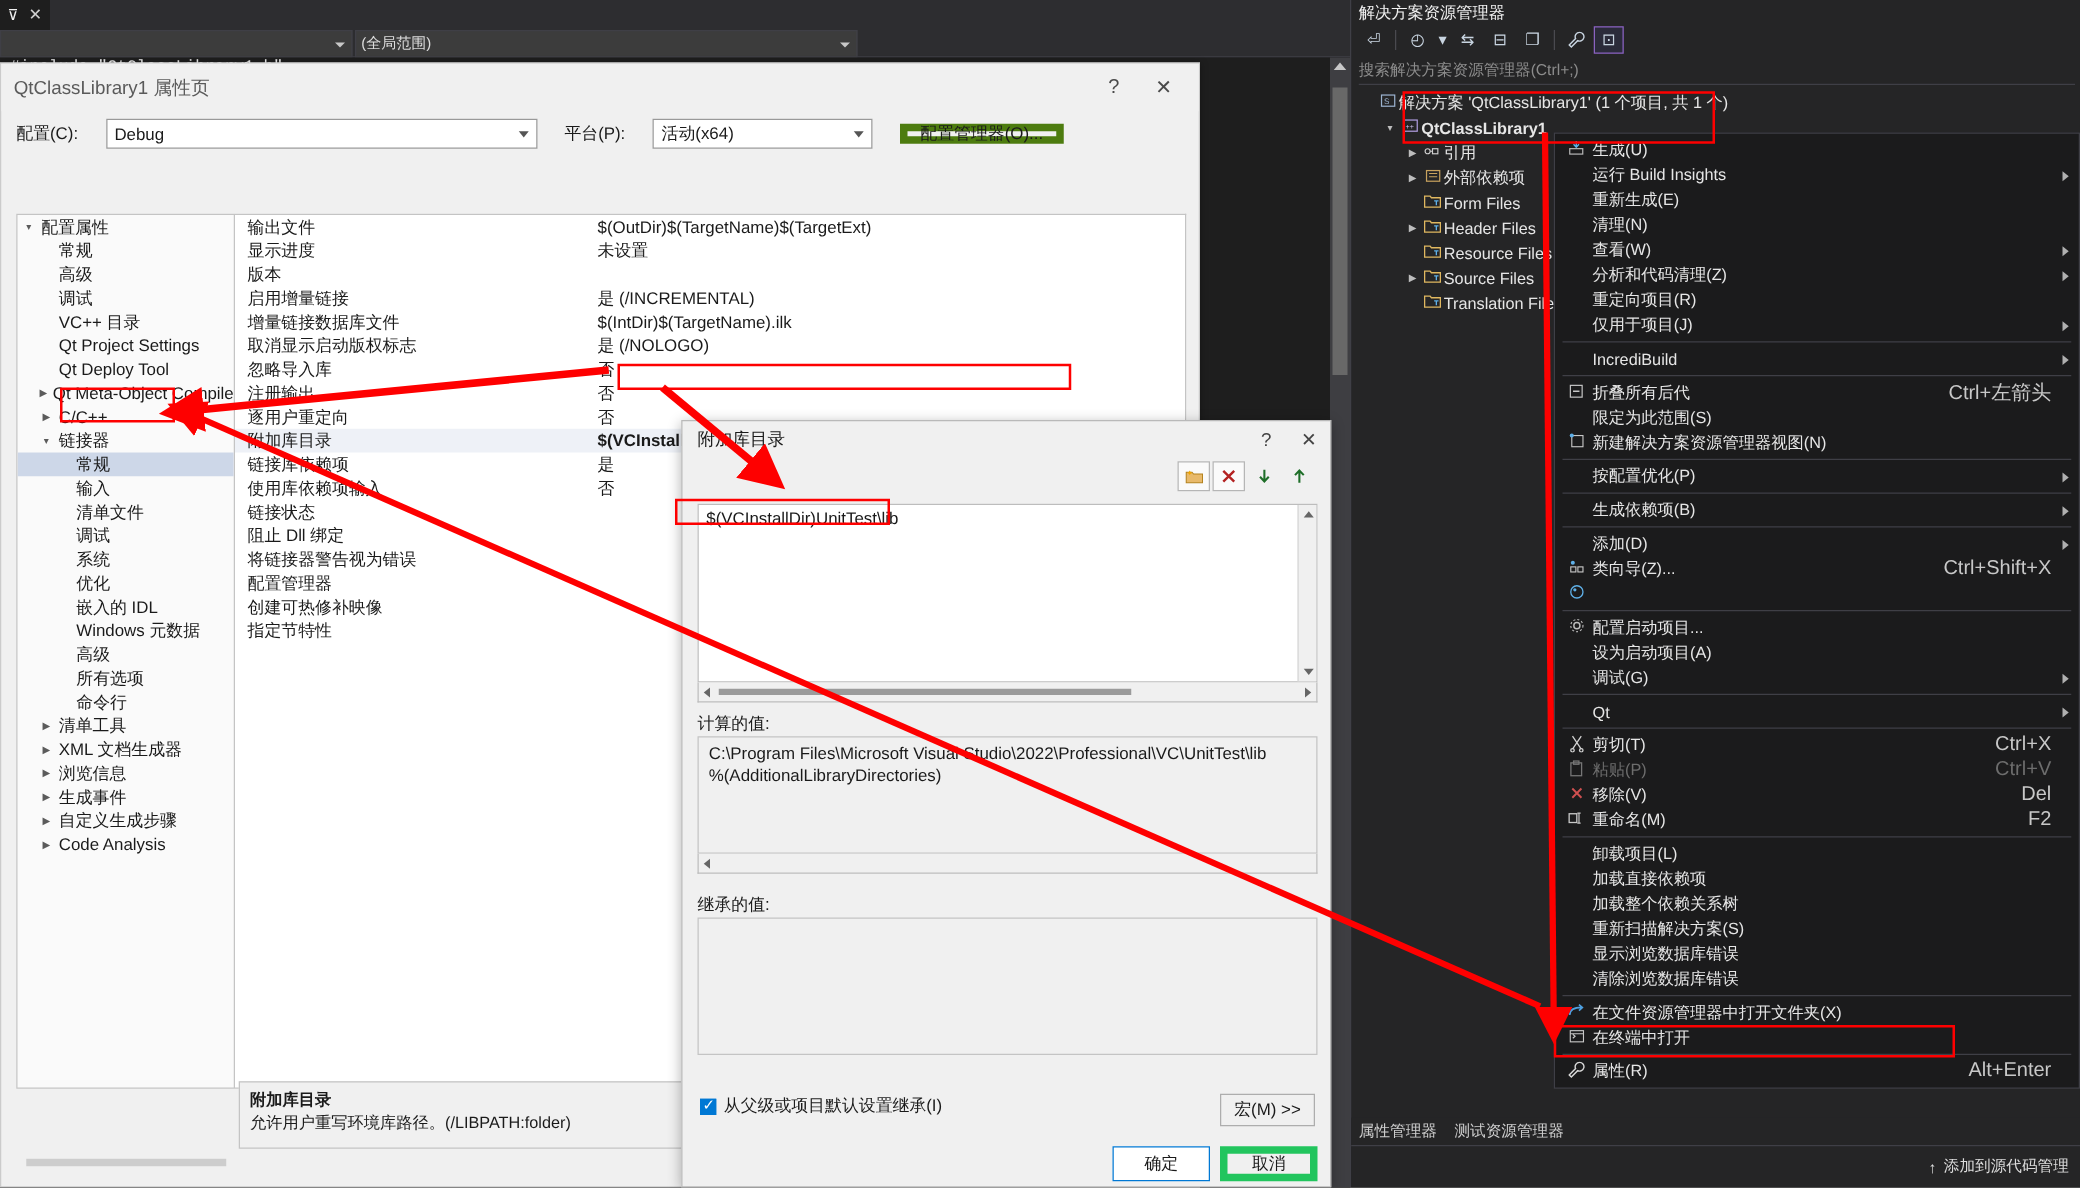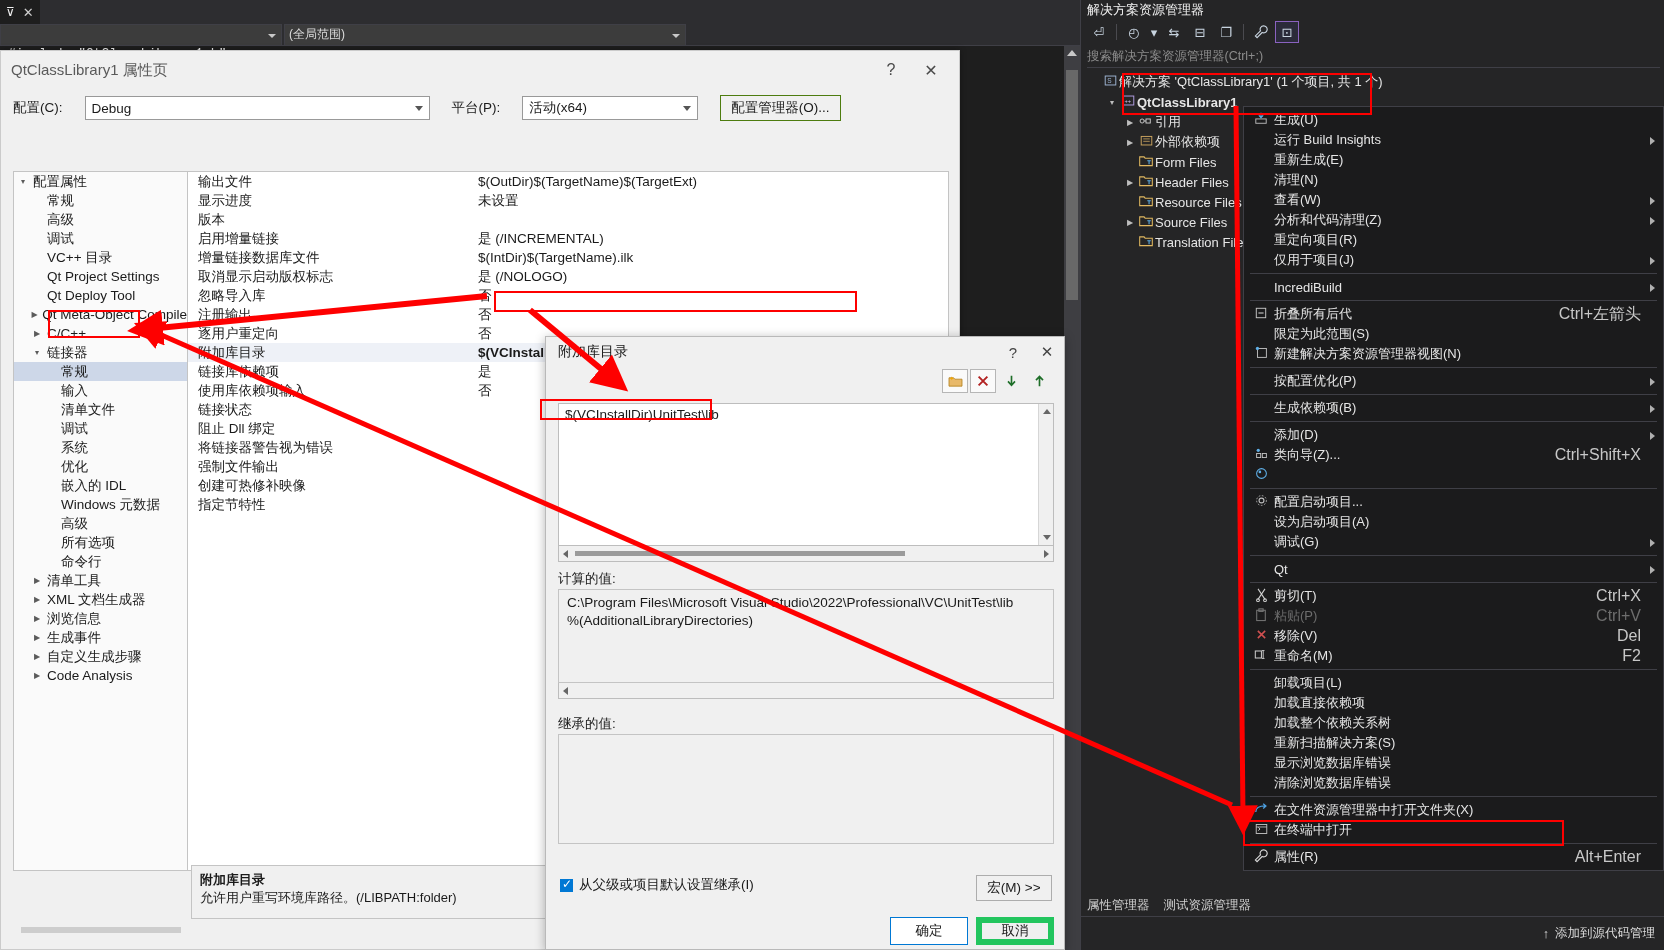--- a/index.html
+++ b/index.html
@@ -86,21 +86,21 @@
   .pd-help, .pd-close { width:40px; height:30px; display:flex; align-items:center; justify-content:center;
                         font-size:16px; color:#4a4a4a; }
   .pd-row-config { display:flex; align-items:center; gap:22px; padding:6px 10px 10px 12px; font-size:13.5px; }
   .pd-lbl { color:#1a1a1a; }
   .pd-combo { height:24px; background:#fff; border:1px solid #999; position:relative;
               display:flex; align-items:center; padding:0 20px 0 6px; font-size:13.5px; }
   .pd-combo .caret { position:absolute; right:6px; top:9px; width:0;height:0;
      border-left:4px solid transparent;border-right:4px solid transparent;border-top:5px solid #555; }
   #cfg-combo { width:345px; }
   #plat-combo { width:176px; }
-  .pd-btn { height:26px; background:#f0f0f0; border:1px solid #4d7c0f; font-size:13.5px;
+  .pd-btn { height:16px; background:#f0f0f0; border:6px solid #4d7c0f; font-size:13.5px;
             padding:0 10px; display:flex; align-items:center; }
 
   .pd-body { position:absolute; left:12px; top:120px; width:936px; height:700px; display:flex; gap:0; }
   .pd-tree { width:175px; background:#fafafa; border:1px solid #c4c4c4; overflow:hidden; font-size:13.5px; }
   .pt-row { height:19px; display:flex; align-items:center; white-space:nowrap; padding-left:2px; }
   .pt-row.sel { background:#cdd7e8; }
   .pt-exp { width:14px; text-align:center; font-size:8px; color:#5b5b5b; }
 
   .pd-grid { flex:1; background:#fff; border:1px solid #c4c4c4; border-left:none; overflow:hidden; font-size:13.5px; }
   .pg-row { height:19px; display:flex; align-items:center; }
@@ -722,21 +722,21 @@
         </div>
         <div class="pg-row">
           <span class="pg-name">阻止 Dll 绑定</span>
           <span class="pg-val"></span>
         </div>
         <div class="pg-row">
           <span class="pg-name">将链接器警告视为错误</span>
           <span class="pg-val"></span>
         </div>
         <div class="pg-row">
-          <span class="pg-name">强制文件输出</span>
+          <span class="pg-name">配置管理器</span>
           <span class="pg-val"></span>
         </div>
         <div class="pg-row">
           <span class="pg-name">创建可热修补映像</span>
           <span class="pg-val"></span>
         </div>
         <div class="pg-row">
           <span class="pg-name">指定节特性</span>
           <span class="pg-val"></span>
         </div>

